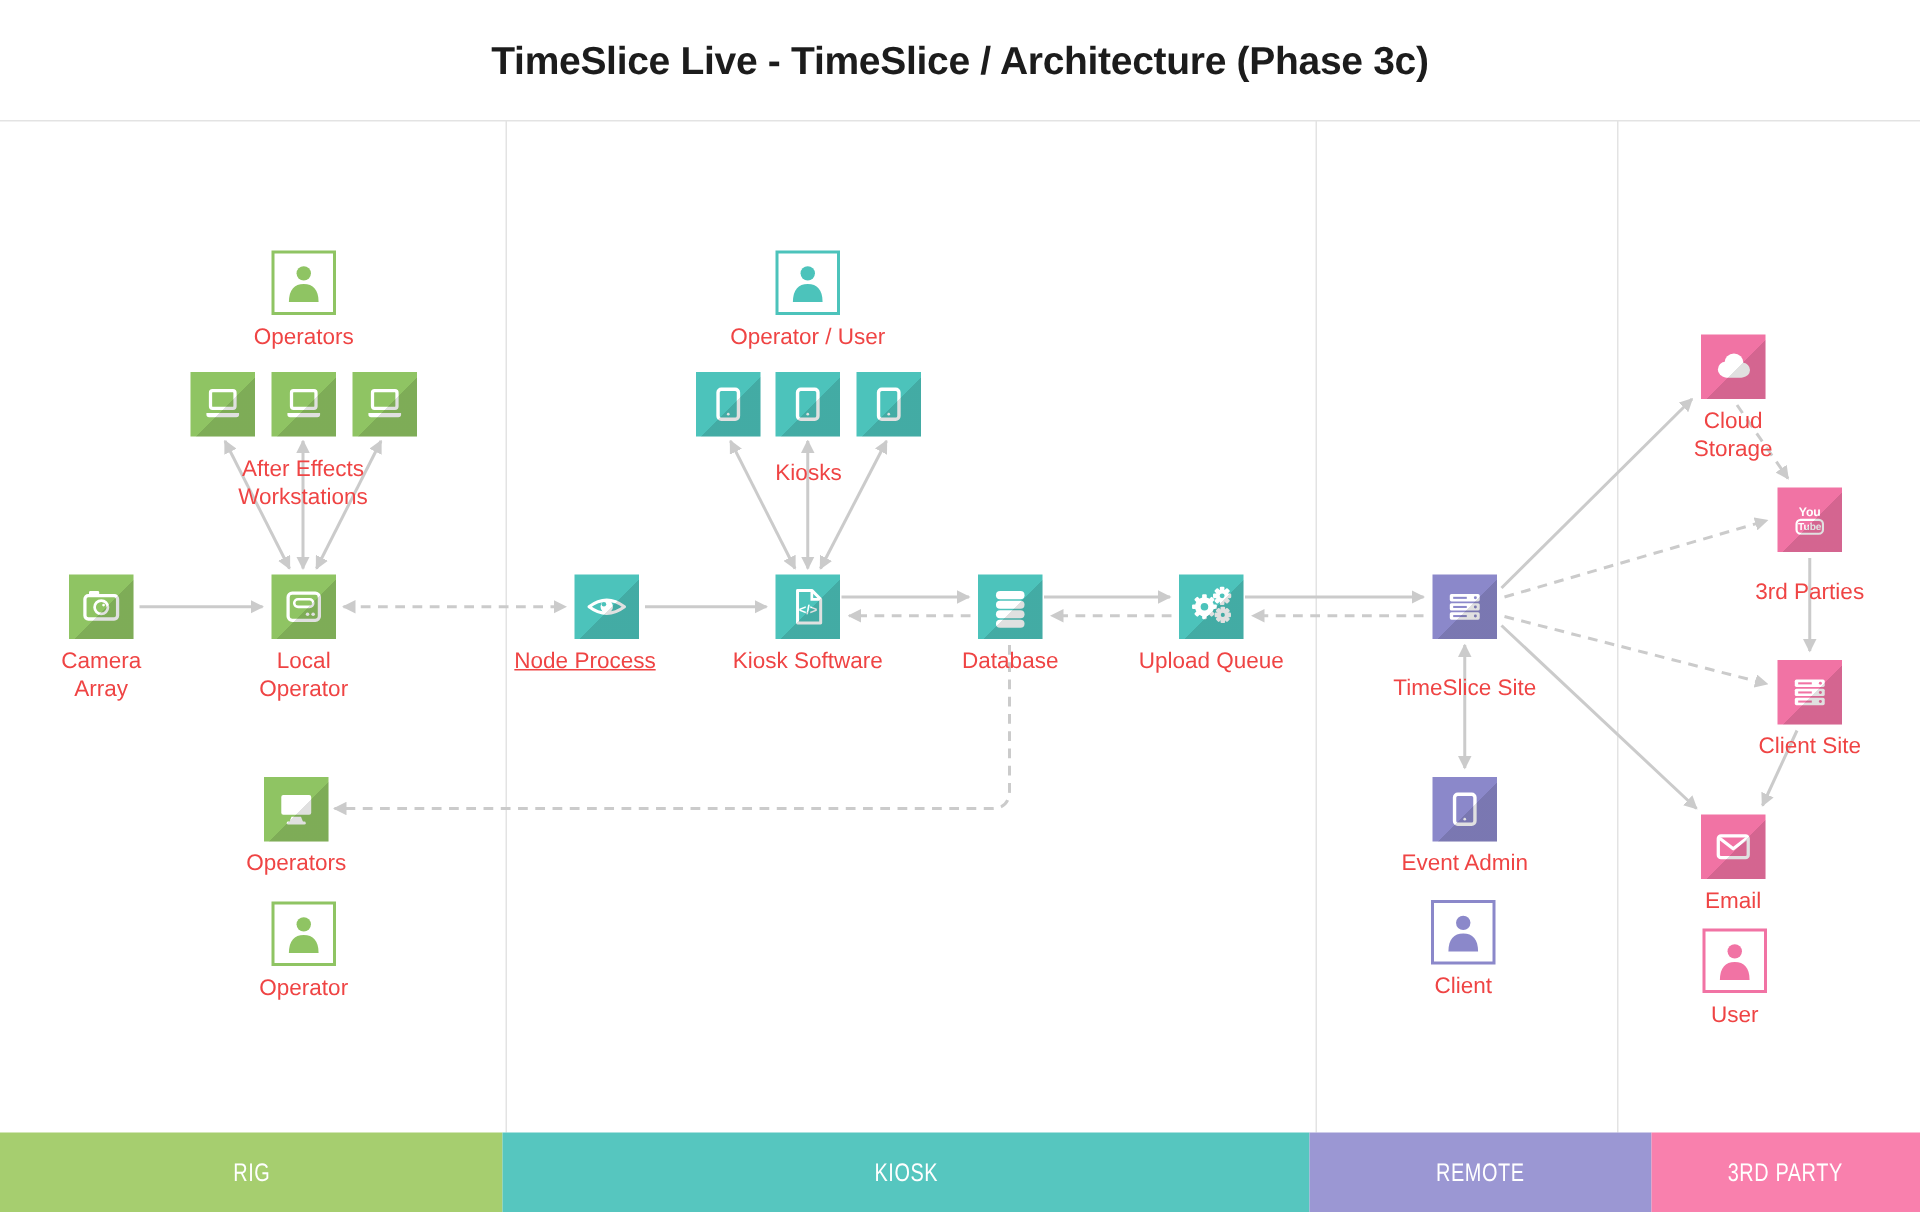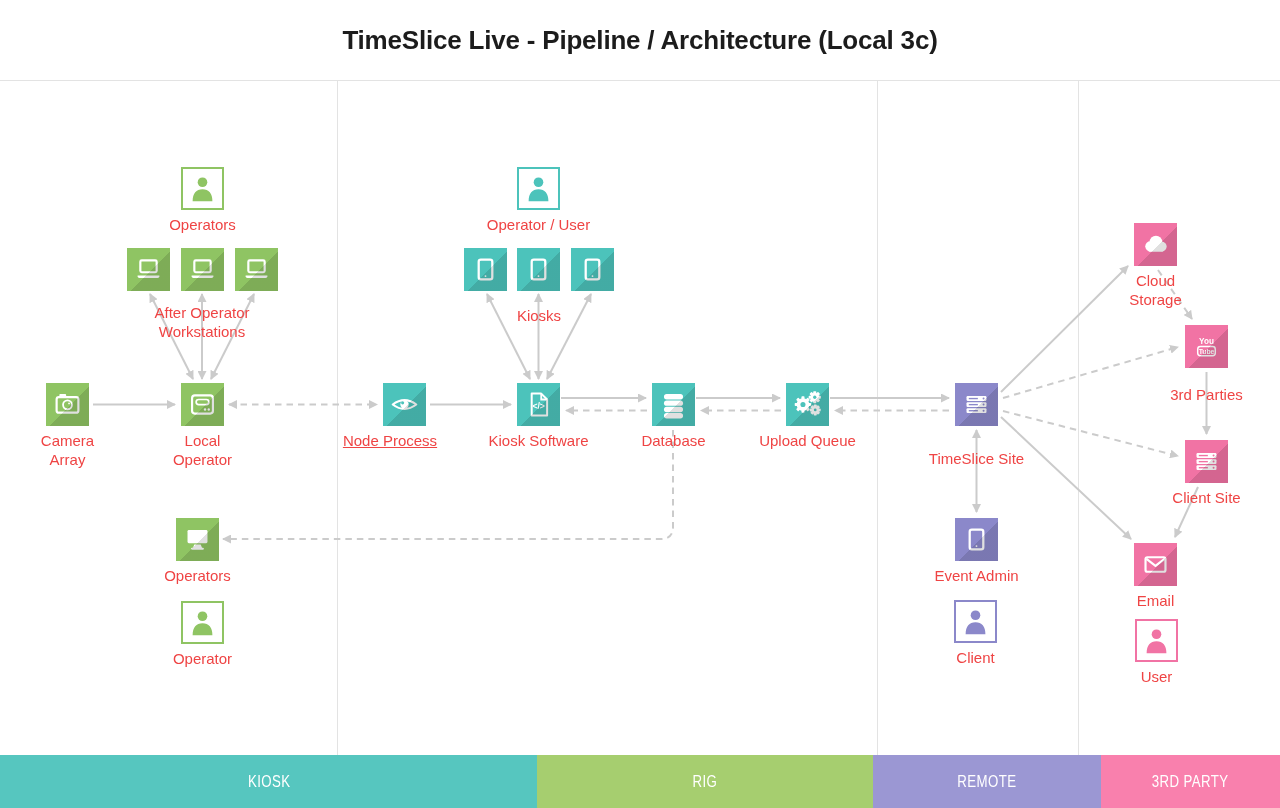--- a/index.html
+++ b/index.html
@@ -26,21 +26,21 @@
   }
   .bar{position:absolute;left:0;top:755px;width:1280px;height:53px;display:flex;}
   .bar-section{height:53px;display:flex;align-items:center;justify-content:center;}
   .bar-label{color:#ffffff;font-size:17px;letter-spacing:0.5px;display:inline-block;transform:scaleX(0.78);}
 </style>
 </head>
 <body>
 
 <div class="canvas">
   <div class="header">
-    <h1>TimeSlice Live - Pipeline / Architecture (Local 3c)</h1>
+    <h1>TimeSlice Live - TimeSlice / Architecture (Phase 3c)</h1>
   </div>
   <div id="dividers">
       <div class="divider" style="left: 337px;"></div>
       <div class="divider" style="left: 877px;"></div>
       <div class="divider" style="left: 1078px;"></div>
     </div>
   <svg id="edges" width="1280" height="808">
       <defs>
         <marker id="ah" markerWidth="9" markerHeight="9" refX="8" refY="4.5" orient="auto-start-reverse" markerUnits="userSpaceOnUse">
     <path d="M0,0 L9,4.5 L0,9 Z" fill="#cbcbcb"></path>
@@ -93,21 +93,21 @@
         </svg>
         <div class="shade"></div>
       </div>
       <div class="icon" style="left: 235px; top: 248px; background: rgb(143, 196, 99);">
         <svg viewBox="0 0 43 43" width="39" height="39" style="left:2px;top:2px">
           <rect x="12.5" y="11.5" width="18" height="13" rx="1.5" fill="none" stroke="#fff" stroke-width="2.4"></rect>
     <path d="M9.5 28 h24 v1 a2 2 0 0 1 -2 2 h-20 a2 2 0 0 1 -2 -2 z" fill="#fff"></path>
         </svg>
         <div class="shade"></div>
       </div>
-      <div class="node-label" style="left: 122px; top: 303px;">After Operator
+      <div class="node-label" style="left: 122px; top: 303px;">After Effects
 Workstations</div>
       <div class="icon" style="left: 46px; top: 383px; background: rgb(143, 196, 99);">
         <svg viewBox="0 0 43 43" width="39" height="39" style="left:2px;top:2px">
           <rect x="12.5" y="10" width="7.5" height="3.4" rx="1" fill="#fff"></rect>
     <rect x="9.5" y="13.3" width="24" height="17.2" rx="2.5" fill="none" stroke="#fff" stroke-width="2.4"></rect>
     <circle cx="21.5" cy="21.9" r="4.9" fill="none" stroke="#fff" stroke-width="2"></circle>
     <circle cx="23.2" cy="20.3" r="1" fill="#fff"></circle>
         </svg>
         <div class="shade"></div>
       </div>
@@ -310,25 +310,25 @@
       <div class="node-label" style="left: 1075.5px; top: 591px;">Email</div>
       <div class="icon outline" style="left: 1135px; top: 619px; border: 2px solid rgb(241, 115, 164);">
         <svg viewBox="0 0 43 43" width="39" height="39" style="left:0px;top:0px">
           <circle cx="21.5" cy="14.6" r="5.3" fill="#f173a4"></circle>
     <path d="M10.6 35.6 C10.6 26.8 14.6 22.4 21.5 22.4 C28.4 22.4 32.4 26.8 32.4 35.6 Z" fill="#f173a4"></path>
         </svg>
       </div>
       <div class="node-label" style="left: 1076.5px; top: 667px;">User</div>
     </div>
   <div class="bar" id="bar">
+      <div class="bar-section" style="width: 337px; background: rgb(166, 206, 111);">
+        <span class="bar-label">RIG</span>
+      </div>
       <div class="bar-section" style="width: 540px; background: rgb(86, 198, 191);">
         <span class="bar-label">KIOSK</span>
-      </div>
-      <div class="bar-section" style="width: 337px; background: rgb(166, 206, 111);">
-        <span class="bar-label">RIG</span>
       </div>
       <div class="bar-section" style="width: 229px; background: rgb(155, 151, 211);">
         <span class="bar-label">REMOTE</span>
       </div>
       <div class="bar-section" style="width: 180px; background: rgb(249, 128, 173);">
         <span class="bar-label">3RD PARTY</span>
       </div>
     </div>
 </div>
 

